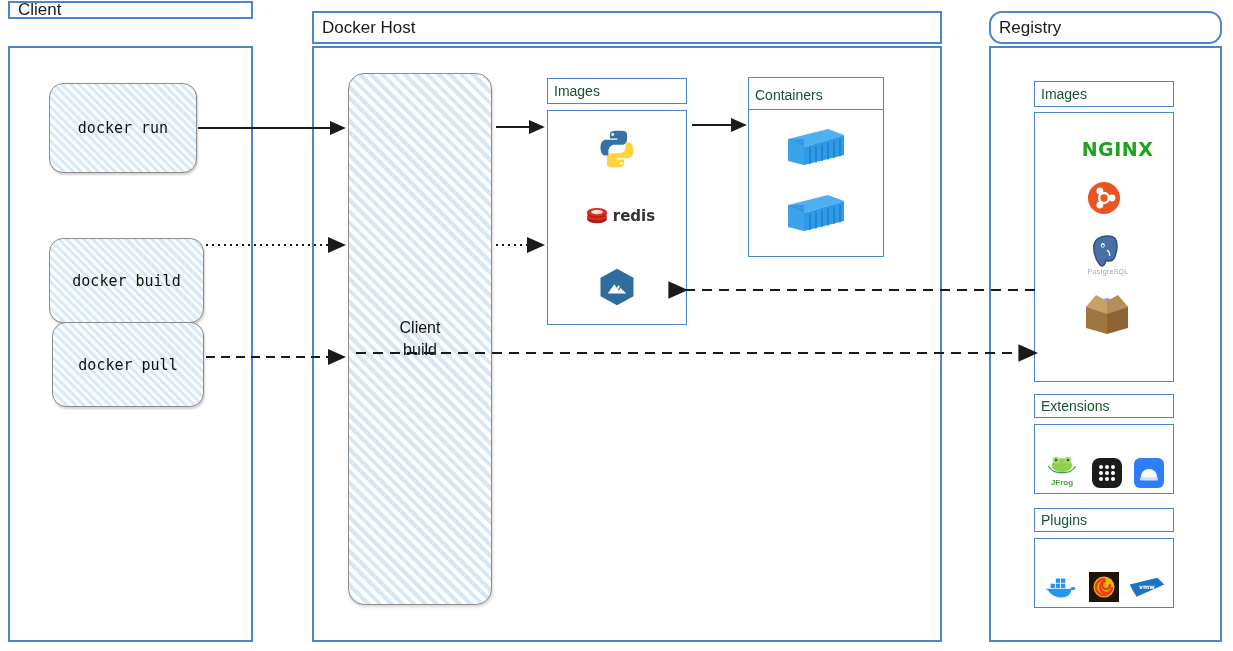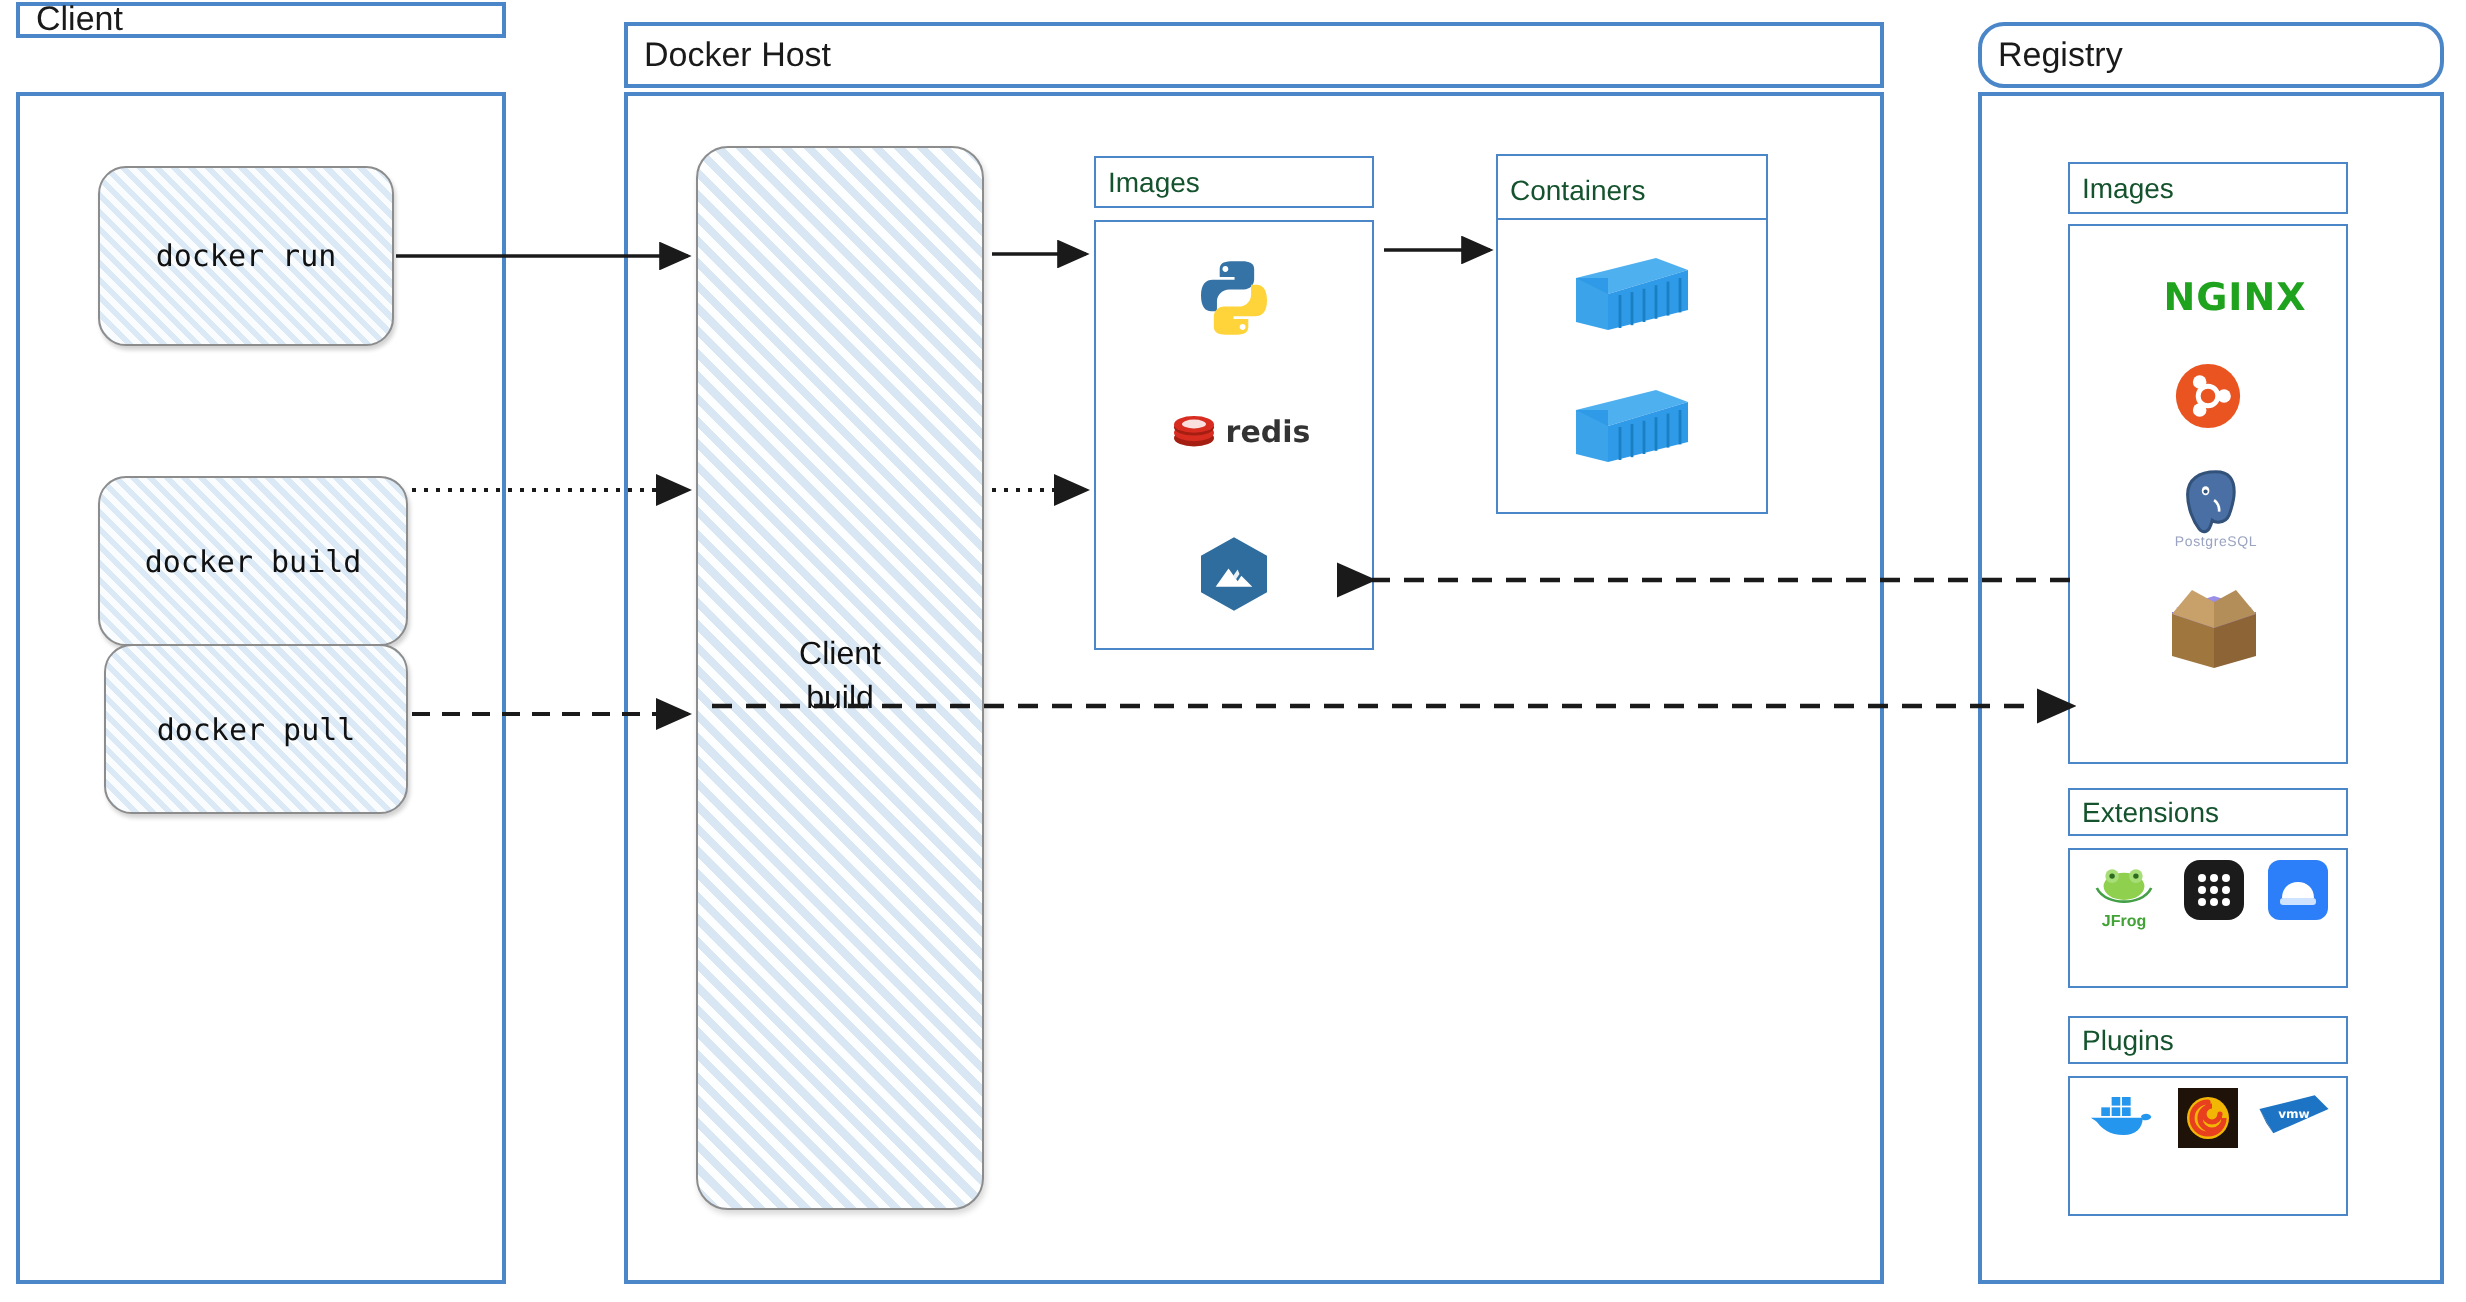--- a/index.html
+++ b/index.html
@@ -35,21 +35,21 @@
           box-shadow:1px 2px 3px rgba(0,0,0,.16);}
 
   svg.arrows{position:absolute;left:0;top:0;width:1233px;height:651px;
              pointer-events:none;}
 
   .icon-slot{position:absolute;display:flex;align-items:center;justify-content:center;}
   .nginx-txt{font-family:"DejaVu Sans",sans-serif;font-weight:bold;font-size:19px;
              color:#1fa31f;letter-spacing:.5px;margin-left:27px;}
   .redis-txt{font-family:"DejaVu Sans",sans-serif;font-weight:bold;font-size:15px;color:#333;}
   .pg-txt{font-size:7px;color:#9aa3c0;letter-spacing:.3px;margin-top:-2px;}
-  .row-icons{position:absolute;display:flex;align-items:flex-start;justify-content:space-around;}
+  .row-icons{position:absolute;display:flex;align-items:flex-end;justify-content:space-around;}
 </style>
 </head>
 <body>
 
 <div class="panel-title" style="left:8px;top:1px;width:245px;height:18px;">
   <span>Client</span>
 </div>
 <div class="panel-body" style="left:8px;top:46px;width:245px;height:596px;"></div>
 
 <div class="cmd" style="left:49px;top:83px;width:148px;height:90px;">

